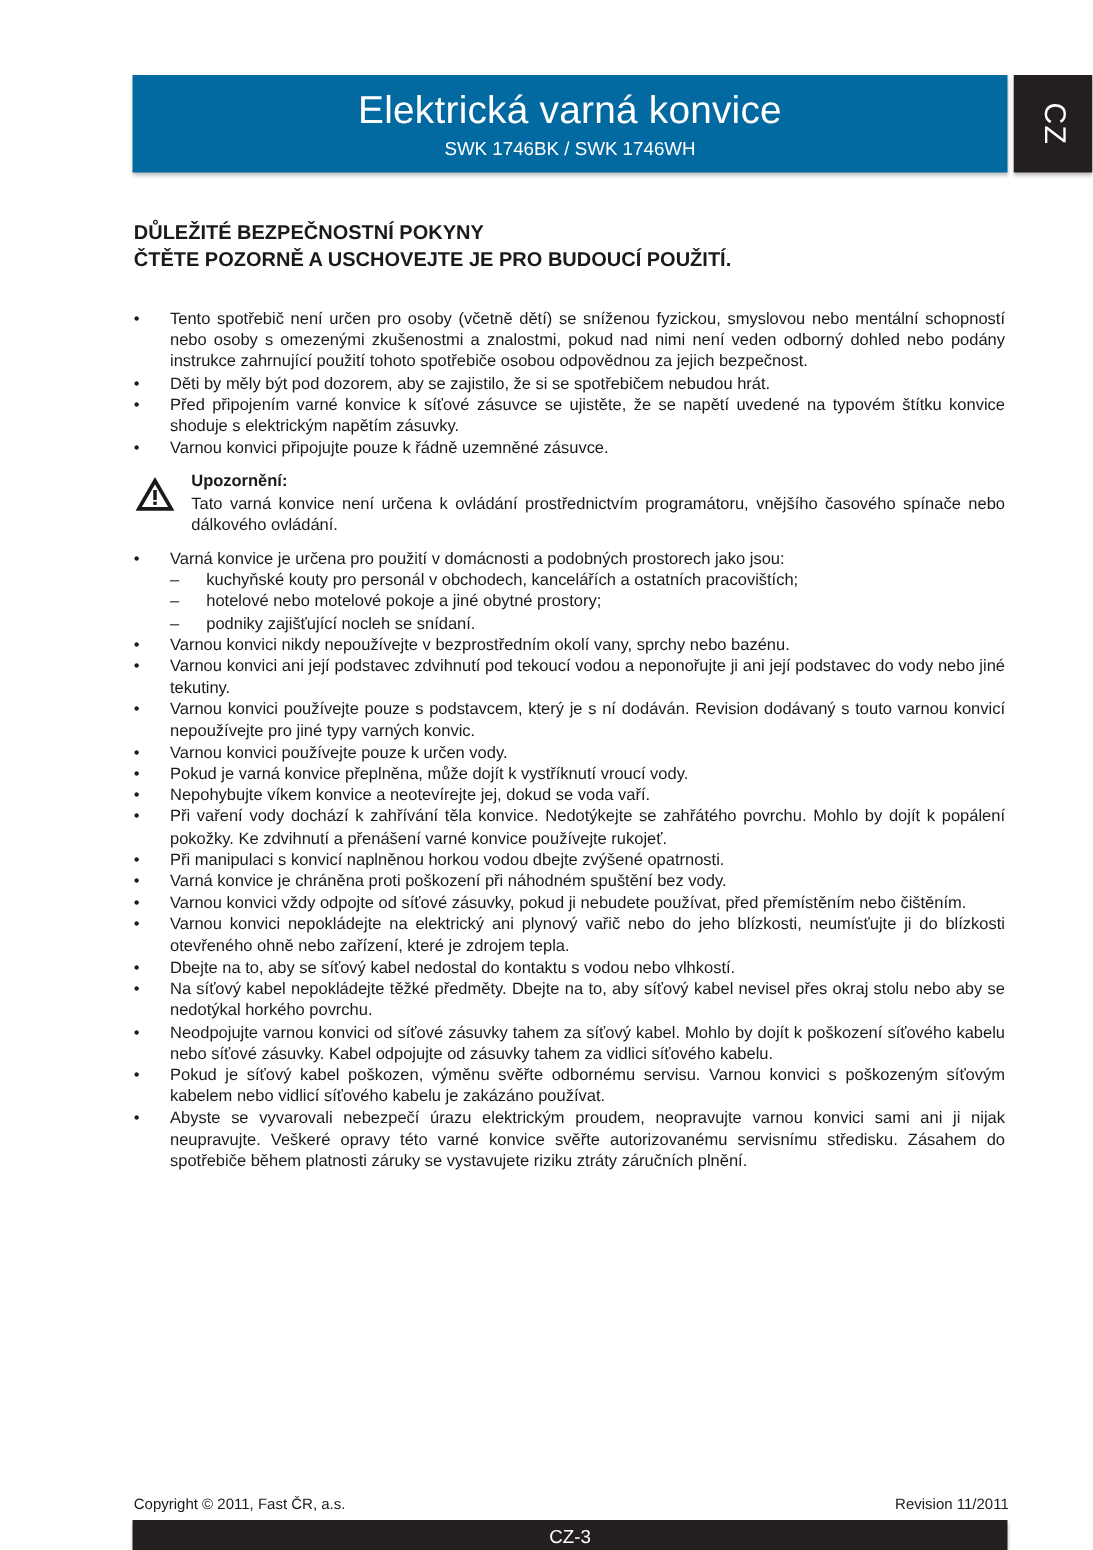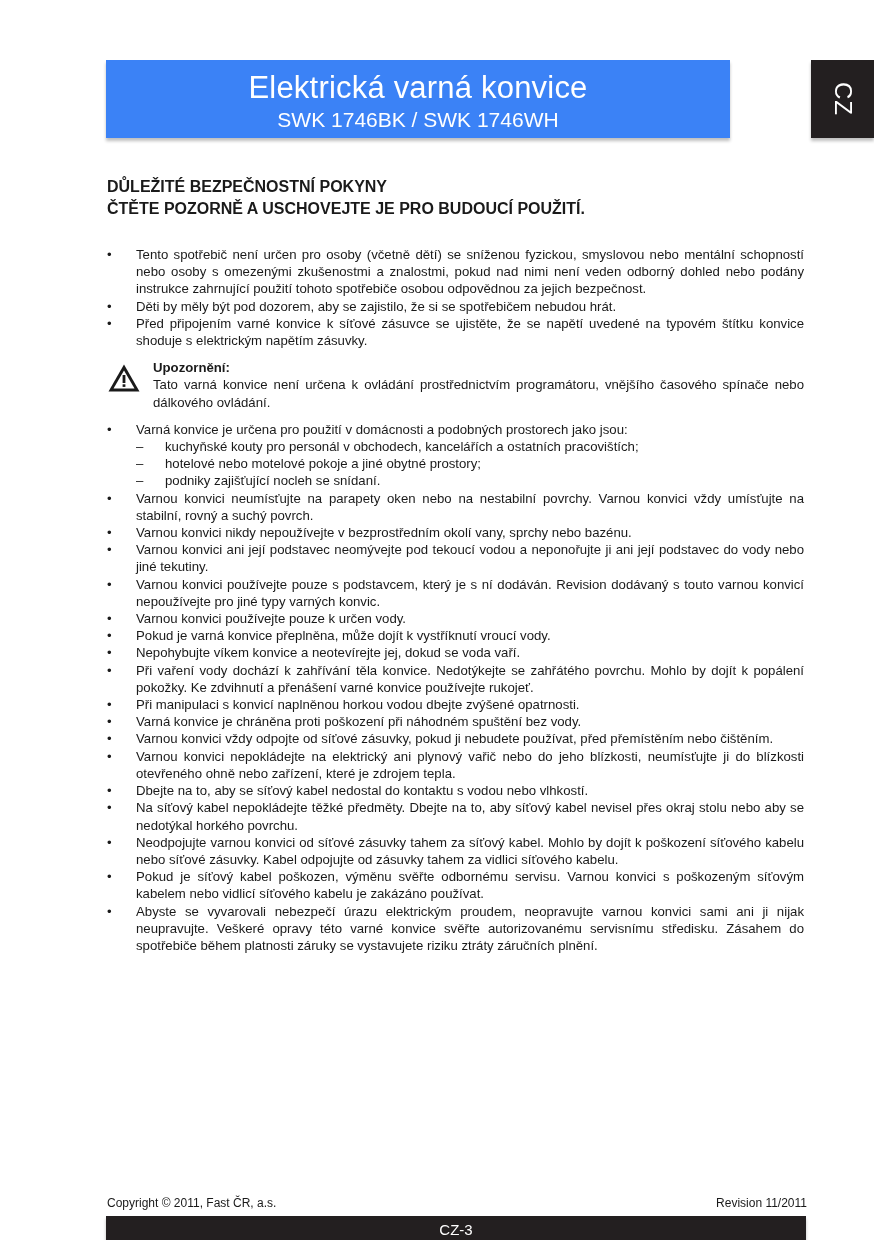--- a/index.html
+++ b/index.html
@@ -1,22 +1,22 @@
 <!DOCTYPE html>
 <html><head>
 <meta charset="utf-8">
 <style>
   html, body { margin: 0; padding: 0; background: #ffffff; }
   body { width: 874px; height: 1240px; position: relative; overflow: hidden;
          font-family: "Liberation Sans", "DejaVu Sans", sans-serif; color: #1a1a1a; }
 
-  .header-bar { position: absolute; left: 106px; top: 60px; width: 624px; height: 78px;
-                background: #3b82f6; box-shadow: 0 3px 3px rgba(0,0,0,0.25); color: #fff; text-align: center; }
+  .header-bar { position: absolute; left: 106px; top: 60px; width: 700px; height: 78px;
+                background: #0369a1; box-shadow: 0 3px 3px rgba(0,0,0,0.25); color: #fff; text-align: center; }
   .header-title { font-size: 31px; line-height: 36px; margin-top: 10px; letter-spacing: 0.2px; }
-  .header-sub { font-size: 21px; line-height: 20px; margin-top: 4px; }
+  .header-sub { font-size: 15px; line-height: 20px; margin-top: 4px; }
 
   .lang-tab { position: absolute; left: 811px; top: 60px; width: 63px; height: 78px;
               background: #231f20; box-shadow: 0 3px 3px rgba(0,0,0,0.25); }
   .lang-tab span { position: absolute; left: 50%; top: 50%; transform: translate(-50%,-50%) rotate(90deg);
                    color: #fff; font-size: 24px; letter-spacing: 1px; }
 
   .section-heading { position: absolute; left: 107px; top: 176px; width: 700px;
                      font-weight: bold; font-size: 16px; line-height: 22px; color: #1a1a1a; }
 
   .content { position: absolute; left: 107px; top: 246px; width: 697px; font-size: 13.2px; line-height: 17.2px; }
@@ -52,20 +52,21 @@
 <div class="section-heading">
   <div>DŮLEŽITÉ BEZPEČNOSTNÍ POKYNY</div>
   <div>ČTĚTE POZORNĚ A USCHOVEJTE JE PRO BUDOUCÍ POUŽITÍ.</div>
 </div>
 
 <div class="content">
   <ul class="bullets">
     <li>Tento spotřebič není určen pro osoby (včetně dětí) se sníženou fyzickou, smyslovou nebo mentální schopností nebo osoby s omezenými zkušenostmi a znalostmi, pokud nad nimi není veden odborný dohled nebo podány instrukce zahrnující použití tohoto spotřebiče osobou odpovědnou za jejich bezpečnost.</li>
     <li>Děti by měly být pod dozorem, aby se zajistilo, že si se spotřebičem nebudou hrát.</li>
     <li>Před připojením varné konvice k síťové zásuvce se ujistěte, že se napětí uvedené na typovém štítku konvice shoduje s elektrickým napětím zásuvky.</li>
+    <li>Varnou konvici připojujte pouze k řádně uzemněné zásuvce.</li>
   </ul>
 
   <div class="warning">
     <svg class="warning-icon" viewBox="0 0 34 30">
       <polygon points="17,1.5 32.5,28.5 1.5,28.5" fill="#1a1a1a"></polygon>
       <polygon points="17,7.5 27.5,25.5 6.5,25.5" fill="#ffffff"></polygon>
       <rect x="15.6" y="12" width="2.8" height="8" fill="#1a1a1a"></rect>
       <rect x="15.6" y="21.3" width="2.8" height="2.6" fill="#1a1a1a"></rect>
     </svg>
     <div class="warning-title">Upozornění:</div>
@@ -74,23 +75,22 @@
 
   <ul class="bullets">
     <li>
       <span>Varná konvice je určena pro použití v domácnosti a podobných prostorech jako jsou:</span>
       <ul class="dashes">
         <li>kuchyňské kouty pro personál v obchodech, kancelářích a ostatních pracovištích;</li>
         <li>hotelové nebo motelové pokoje a jiné obytné prostory;</li>
         <li>podniky zajišťující nocleh se snídaní.</li>
       </ul>
     </li>
-    <li>Varnou konvici neumísťujte na parapety oken nebo na nestabilní povrchy. Varnou konvici vždy umísťujte na stabilní, rovný a suchý povrch.</li>
     <li>Varnou konvici nikdy nepoužívejte v bezprostředním okolí vany, sprchy nebo bazénu.</li>
-    <li>Varnou konvici ani její podstavec neomývejte pod tekoucí vodou a neponořujte ji ani její podstavec do vody nebo jiné tekutiny.</li>
+    <li>Varnou konvici ani její podstavec zdvihnutí pod tekoucí vodou a neponořujte ji ani její podstavec do vody nebo jiné tekutiny.</li>
     <li>Varnou konvici používejte pouze s podstavcem, který je s ní dodáván. Revision dodávaný s touto varnou konvicí nepoužívejte pro jiné typy varných konvic.</li>
     <li>Varnou konvici používejte pouze k určen vody.</li>
     <li>Pokud je varná konvice přeplněna, může dojít k vystříknutí vroucí vody.</li>
     <li>Nepohybujte víkem konvice a neotevírejte jej, dokud se voda vaří.</li>
     <li>Při vaření vody dochází k zahřívání těla konvice. Nedotýkejte se zahřátého povrchu. Mohlo by dojít k popálení pokožky. Ke zdvihnutí a přenášení varné konvice používejte rukojeť.</li>
     <li>Při manipulaci s konvicí naplněnou horkou vodou dbejte zvýšené opatrnosti.</li>
     <li>Varná konvice je chráněna proti poškození při náhodném spuštění bez vody.</li>
     <li>Varnou konvici vždy odpojte od síťové zásuvky, pokud ji nebudete používat, před přemístěním nebo čištěním.</li>
     <li>Varnou konvici nepokládejte na elektrický ani plynový vařič nebo do jeho blízkosti, neumísťujte ji do blízkosti otevřeného ohně nebo zařízení, které je zdrojem tepla.</li>
     <li>Dbejte na to, aby se síťový kabel nedostal do kontaktu s vodou nebo vlhkostí.</li>

